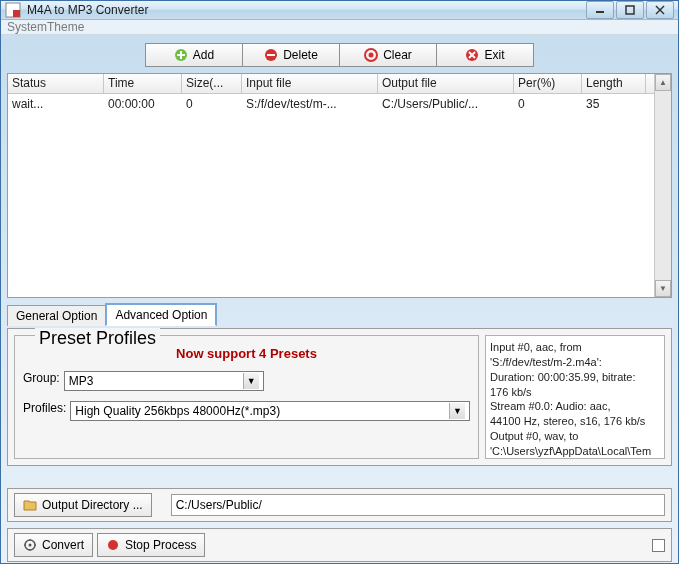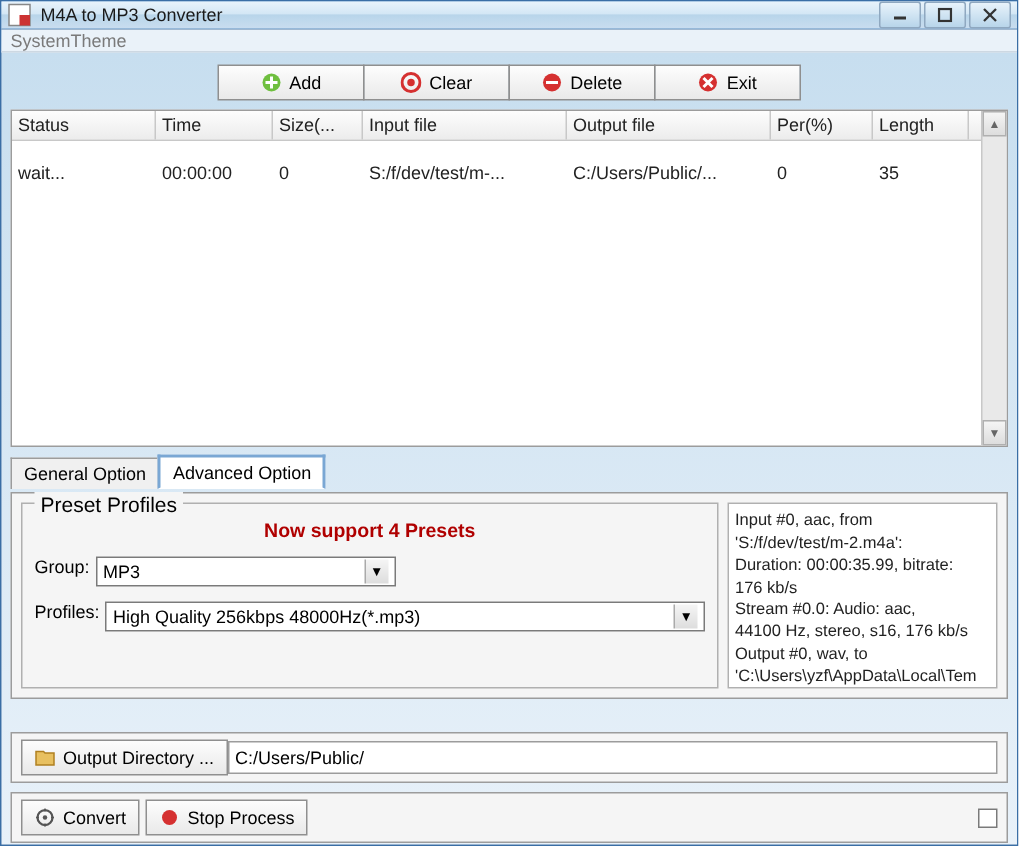--- a/index.html
+++ b/index.html
@@ -16,38 +16,38 @@
 .content { flex: 1; padding: 4px 6px; display: flex; flex-direction: column; gap: 2px; }
 .toolbar { height: 32px; display: flex; justify-content: center; align-items: center; gap: 0; padding: 3px 0; }
 .tb-btn { width: 98px; height: 24px; background: linear-gradient(to bottom, #fdfdfd, #e9e9e9); border: 1px solid #8f8f8f; display: flex; align-items: center; justify-content: center; gap: 5px; cursor: pointer; margin-left: -1px; }
 .tb-btn:first-child { margin-left: 0; }
 .ico { width: 14px; height: 14px; display: inline-flex; align-items: center; justify-content: center; }
 .table-wrap { height: 225px; border: 1px solid #9c9c9c; background: #fff; position: relative; display: flex; }
 .table-inner { flex: 1; overflow: hidden; }
 .thead { display: flex; background: linear-gradient(to bottom, #fdfdfd, #ececec); border-bottom: 1px solid #c8c8c8; height: 20px; }
 .th { border-right: 1px solid #c8c8c8; padding: 2px 4px; font-size: 12px; color: #222; white-space: nowrap; overflow: hidden; }
 .trow { display: flex; height: 18px; }
-.td { padding: 14px 4px; font-size: 12px; color: #222; white-space: nowrap; overflow: hidden; }
+.td { padding: 3px 4px; font-size: 12px; color: #222; white-space: nowrap; overflow: hidden; }
 .c0{width:96px}.c1{width:78px}.c2{width:60px}.c3{width:136px}.c4{width:136px}.c5{width:68px}.c6{width:64px}
 .vscroll { width: 17px; background: #e9e9e9; border-left: 1px solid #c8c8c8; position: relative; }
 .vscroll .sbtn { height: 17px; background: linear-gradient(to bottom,#f5f5f5,#ddd); border: 1px solid #b0b0b0; display:flex;align-items:center;justify-content:center;font-size:8px;color:#666; }
 .vscroll .sbtn.bot { position:absolute; bottom:0; left:0; right:0; }
 .tabs-row { display: flex; height: 22px; align-items: flex-end; margin-top: 4px; }
 .tab { padding: 3px 8px; border: 1px solid #9c9c9c; border-bottom: none; background: #f0f0f0; font-size: 12px; cursor: pointer; margin-right: -1px; position: relative; }
 .tab.active { background: #fff; border: 2px solid #7aa7d4; border-bottom: 1px solid #fff; z-index: 2; }
 .options-panel { border: 1px solid #9c9c9c; background: #f5f5f5; padding: 6px; height: 138px; display: flex; gap: 6px; }
 .fieldset { border: 1px solid #b0b0b0; padding: 6px 8px 8px 8px; position: relative; flex: 1; }
-.legend { position: absolute; top: -8px; left: 8px; background: #f5f5f5; padding: 0 4px; font-size: 14px; }
+.legend { position: absolute; top: -8px; left: 20px; background: #f5f5f5; padding: 0 4px; font-size: 18px; }
 .presets-msg { text-align: center; color: #b00000; font-size: 13px; font-weight: bold; margin: 4px 0 10px 0; }
 .form-row { display: flex; align-items: flex-start; margin-bottom: 10px; }
 .form-label { font-size: 12px; margin-right: 4px; }
 .select { flex: 1; height: 20px; border: 1px solid #7a7a7a; background: #fff; display: flex; align-items: center; padding: 0 4px; justify-content: space-between; cursor: pointer; }
 .select .arrow { width: 16px; height: 16px; background: linear-gradient(to bottom,#f5f5f5,#ddd); border-left:1px solid #aaa; display:flex;align-items:center;justify-content:center;font-size:9px; }
 .info-box { width: 180px; border: 1px solid #b0b0b0; background: #fff; font-size: 11px; padding: 4px; line-height: 1.35; overflow: hidden; color:#222; }
-.outdir-row { display: flex; align-items: center; gap: 0; border: 1px solid #9c9c9c; background: #f5f5f5; padding: 4px 6px; margin-top: 20px; }
+.outdir-row { display: flex; align-items: center; gap: 19px; border: 1px solid #9c9c9c; background: #f5f5f5; padding: 4px 6px; margin-top: 20px; }
 .outdir-btn { height: 24px; padding: 0 8px; background: linear-gradient(to bottom,#fdfdfd,#e9e9e9); border: 1px solid #8f8f8f; display:flex; align-items:center; gap:5px; cursor:pointer; }
 .outdir-input { flex:1; height: 22px; border: 1px solid #9c9c9c; background:#fff; padding: 0 4px; font-size:12px; }
 .bottom-row { display:flex; align-items:center; gap:4px; border: 1px solid #9c9c9c; background:#f5f5f5; padding:4px 6px; margin-top:4px; }
 .chk-wrap { margin-left:auto; display:flex; align-items:center; gap:4px; }
 .chk { width:13px; height:13px; border:1px solid #7a7a7a; background:#fff; }
 </style>
 </head>
 <body>
 
 <div class="window">
@@ -93,34 +93,34 @@
               <circle cx="7" cy="7" r="6" fill="#6fbf3f"></circle>
               <line x1="7" y1="3" x2="7" y2="11" stroke="#fff" stroke-width="2"></line>
               <line x1="3" y1="7" x2="11" y2="7" stroke="#fff" stroke-width="2"></line>
             </svg>
           </span>
         <span>Add</span>
       </div>
       <div class="tb-btn">
         <span class="ico">
             <svg width="14" height="14">
+              <circle cx="7" cy="7" r="6" fill="#d53030"></circle>
+              <line x1="3" y1="7" x2="11" y2="7" stroke="#fff" stroke-width="2"></line>
+            </svg>
+          </span>
+        <span>Delete</span>
+      </div>
+      <div class="tb-btn">
+        <span class="ico">
+            <svg width="14" height="14">
               <circle cx="7" cy="7" r="6" fill="none" stroke="#d53030" stroke-width="2"></circle>
               <circle cx="7" cy="7" r="2.5" fill="#d53030"></circle>
             </svg>
           </span>
         <span>Clear</span>
-      </div>
-      <div class="tb-btn">
-        <span class="ico">
-            <svg width="14" height="14">
-              <circle cx="7" cy="7" r="6" fill="#d53030"></circle>
-              <line x1="3" y1="7" x2="11" y2="7" stroke="#fff" stroke-width="2"></line>
-            </svg>
-          </span>
-        <span>Delete</span>
       </div>
       <div class="tb-btn">
         <span class="ico">
             <svg width="14" height="14">
               <circle cx="7" cy="7" r="6" fill="#d53030"></circle>
               <line x1="4" y1="4" x2="10" y2="10" stroke="#fff" stroke-width="2"></line>
               <line x1="10" y1="4" x2="4" y2="10" stroke="#fff" stroke-width="2"></line>
             </svg>
           </span>
         <span>Exit</span>

